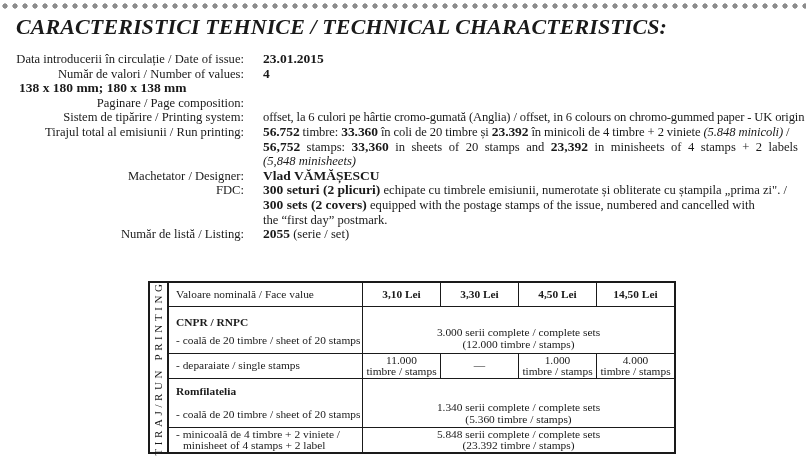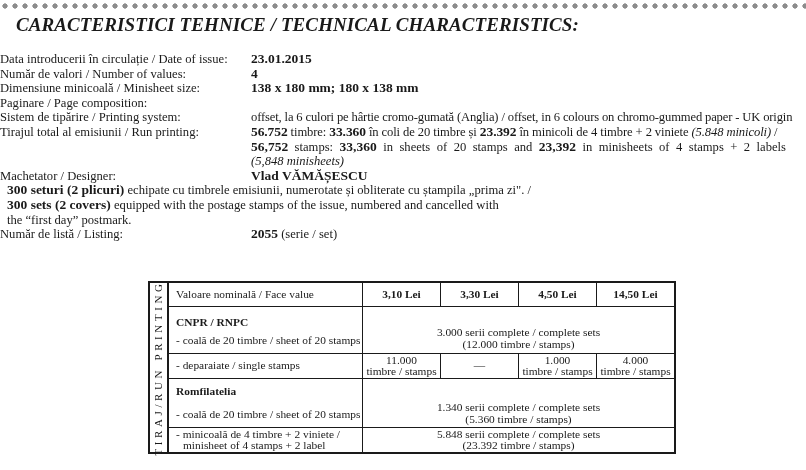--- a/index.html
+++ b/index.html
@@ -10,33 +10,33 @@
   }
   .dots {
     position: absolute; left: 0; top: 3px; width: 806px; height: 6px;
     background-image: radial-gradient(circle, #8c8c8c 2.4px, transparent 2.8px);
     background-size: 10px 6px;
     background-position: 0 0;
     background-repeat: repeat-x;
   }
   .title {
     position: absolute; left: 16px; top: 14px;
-    font-size: 19px; font-weight: bold; font-style: italic;
+    font-size: 22px; font-weight: bold; font-style: italic;
     letter-spacing: 0.1px; white-space: nowrap;
   }
   .specs {
     position: absolute; left: 0; top: 52px; width: 806px;
     font-size: 12.6px; line-height: 14.6px;
   }
   .row { display: flex; }
   .lbl {
-    width: 244px; text-align: left; flex: none; white-space: nowrap;
+    width: 244px; text-align: right; flex: none; white-space: nowrap;
   }
   .val {
-    margin-left: 7px; width: 535px; flex: none; text-align: justify;
+    margin-left: 19px; width: 535px; flex: none; text-align: justify;
   }
   .val b { font-weight: bold; }
   .bigval { font-size: 13.5px; font-weight: bold; }
   .nowrap { white-space: nowrap; }
   .line { display: block; text-align: justify; text-align-last: justify; }
   .line.last { text-align-last: left; }
 
   table.tiraj {
     position: absolute; left: 148px; top: 281px;
     border-collapse: collapse;
@@ -76,21 +76,20 @@
 <div class="specs">
   <div class="row">
     <div class="lbl">Data introducerii în circulație / Date of issue:</div>
     <div class="val"><span class="bigval">23.01.2015</span></div>
   </div>
   <div class="row">
     <div class="lbl">Număr de valori / Number of values:</div>
     <div class="val"><span class="bigval">4</span></div>
   </div>
   <div class="row">
-    <div class="lbl">Dimensiune minicoală / Minisheet size:</div>
     <div class="val"><span class="bigval">138 x 180 mm; 180 x 138 mm</span></div>
   </div>
   <div class="row">
     <div class="lbl">Paginare / Page composition:</div>
   </div>
   <div class="row">
     <div class="lbl">Sistem de tipărire / Printing system:</div>
     <div class="val nowrap" style="letter-spacing:-0.15px;">offset, la 6 culori pe hârtie cromo-gumată (Anglia) / offset, in 6 colours on chromo-gummed paper - UK origin</div>
   </div>
   <div class="row">
@@ -99,20 +98,21 @@
       <span class="line nowrap" style="text-align-last:left; letter-spacing:-0.1px;"><b class="bigval">56.752</b><span> timbre: </span><b class="bigval">33.360</b><span> în coli de 20 timbre și </span><b class="bigval">23.392</b><span> în minicoli de 4 timbre + 2 viniete </span><i>(5.848 minicoli)</i><span> /</span></span>
       <span class="line"><b class="bigval">56,752</b><span> stamps: </span><b class="bigval">33,360</b><span> in sheets of 20 stamps and </span><b class="bigval">23,392</b><span> in minisheets of 4 stamps + 2 labels</span></span>
       <span class="line last"><i>(5,848 minisheets)</i></span>
     </div>
   </div>
   <div class="row">
     <div class="lbl">Machetator / Designer:</div>
     <div class="val"><span class="bigval">Vlad VĂMĂȘESCU</span></div>
   </div>
   <div class="row">
+    <div class="lbl">FDC:</div>
     <div class="val">
       <span class="line nowrap" style="text-align-last:left;"><b class="bigval">300 seturi (2 plicuri)</b><span> echipate cu timbrele emisiunii, numerotate și obliterate cu ștampila „prima zi". /</span></span>
       <span class="line last"><b class="bigval">300 sets (2 covers)</b><span> equipped with the postage stamps of the issue, numbered and cancelled with</span></span>
       <span class="line last">the “first day” postmark.</span>
     </div>
   </div>
   <div class="row">
     <div class="lbl">Număr de listă / Listing:</div>
     <div class="val"><b class="bigval">2055</b><span> (serie / set)</span></div>
   </div>

